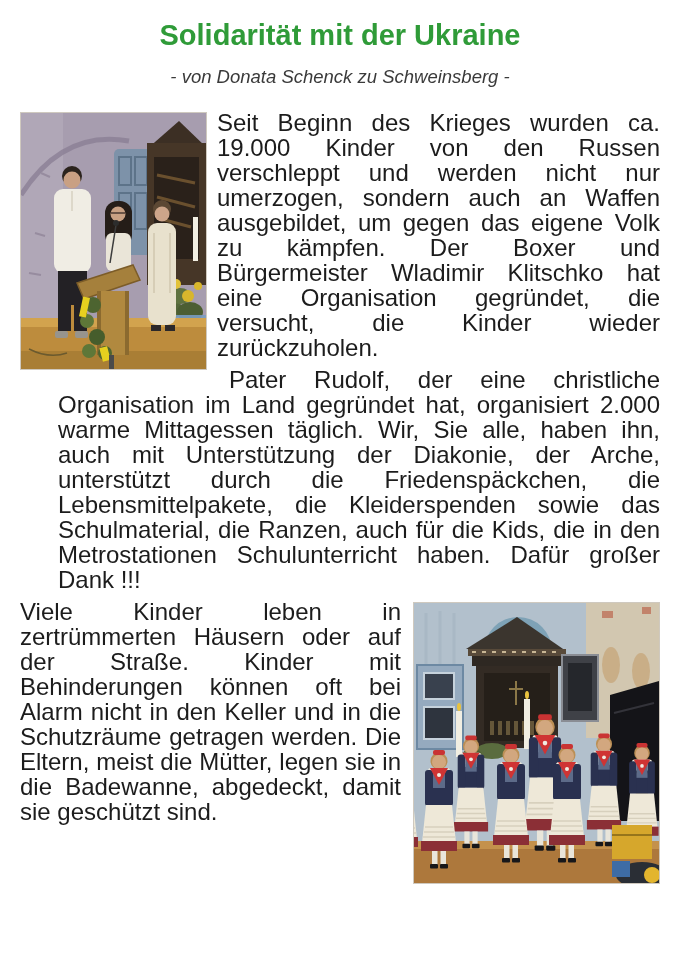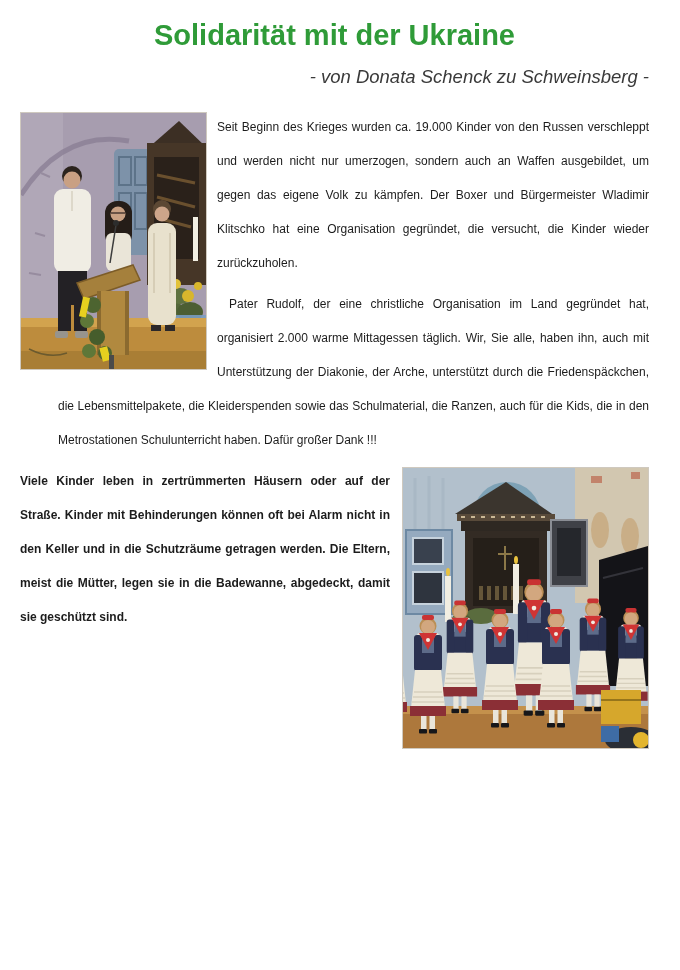--- a/index.html
+++ b/index.html
@@ -1,37 +1,37 @@
 <!DOCTYPE html>
 <html lang="de" style="--title-green: #2f9b38; --body-text: #1c1c1c; --page-bg: #ffffff;"><head>
 <meta charset="utf-8">
 <style>
   html,body{margin:0;padding:0;background:#ffffff;}
   .page{
     position:relative;width:680px;height:970px;box-sizing:border-box;
-    padding:14px 31px 0 20px;overflow:hidden;
+    padding:14px 20px 0 20px;overflow:hidden;
     background:var(--page-bg,#ffffff);
     color:var(--body-text,#1c1c1c);
     font-family:"Liberation Sans",sans-serif;
   }
   .title{
     margin:6px 0 14px 0;text-align:center;
     color:var(--title-green,#2f9b38);
     font-size:29px;font-weight:bold;line-height:1.1;
   }
   .byline{
-    text-align:right;font-style:italic;font-size:18.5px;color:#3a3a3a;
+    text-align:center;font-style:italic;font-size:18.5px;color:#3a3a3a;
     margin:0 0 22px 0;
   }
   .article{
-    font-size:12px;line-height:34px;text-align:justify;
+    font-size:24px;line-height:25px;text-align:justify;
     hyphens:auto;-webkit-hyphens:auto;
   }
   .article p{margin:0 0 7px 0;}
-  .article p.tight{margin-bottom:1px;font-weight:bold;}
+  .article p.tight{margin-bottom:1px;}
   .article p.indent{text-indent:12px;margin-left:38px;}
   .photo{border:1px solid #cfc9bf;background:#fff;}
   .photo-left{float:left;width:185px;height:256px;margin:2px 10px 6px 0;}
   .photo-right{float:right;width:245px;height:280px;margin:3px 0 8px 12px;}
   .photo svg{display:block;width:100%;height:100%;}
 </style>
 </head>
 <body>
 
 <div class="page">

